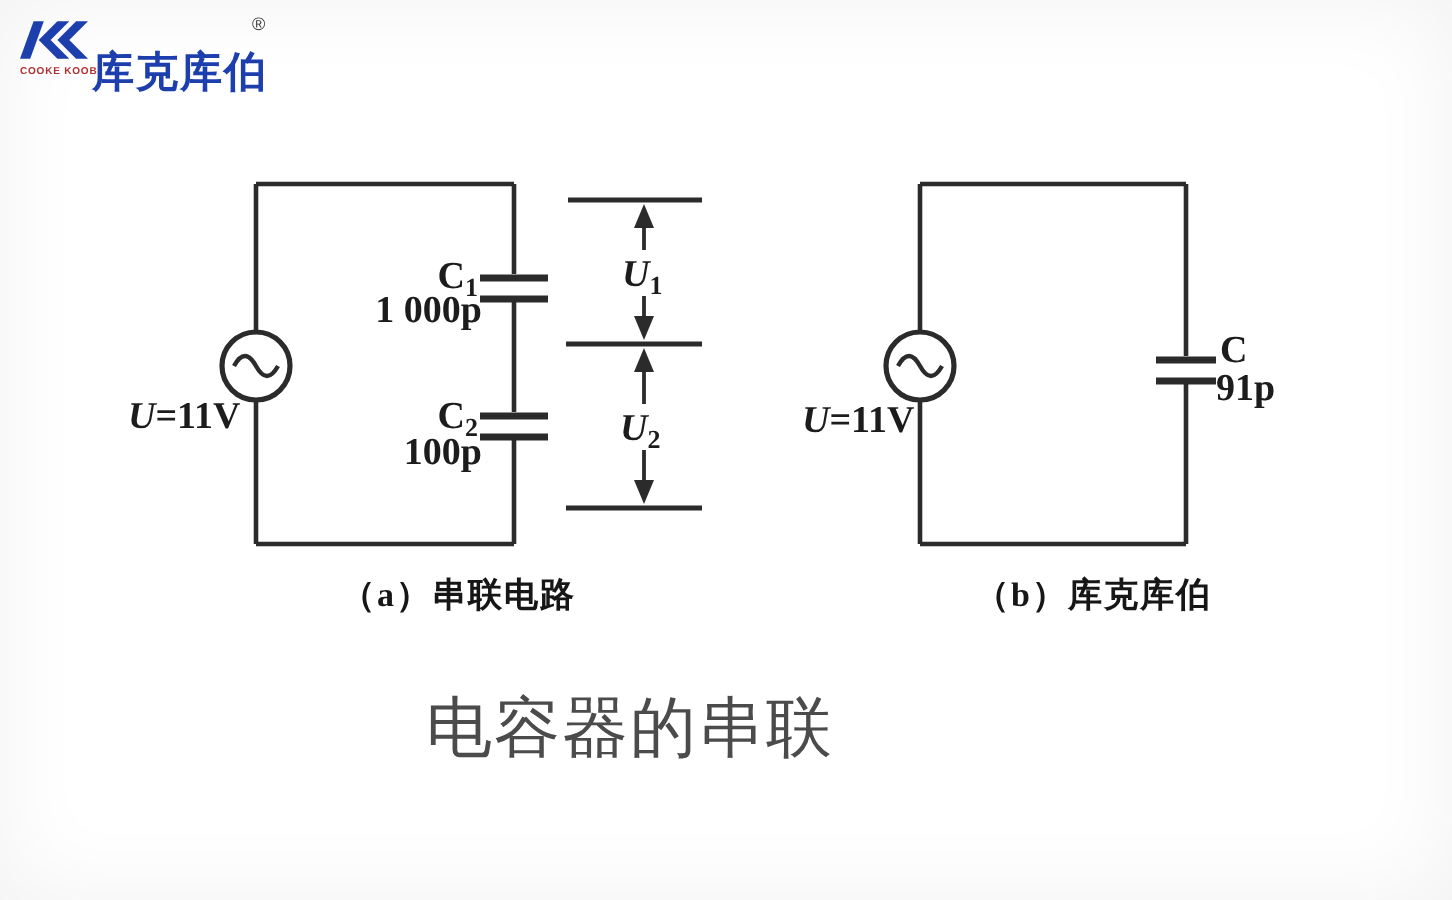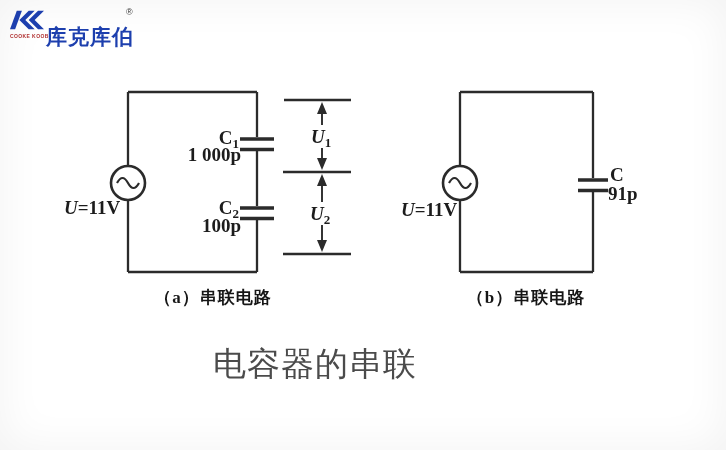--- a/index.html
+++ b/index.html
@@ -31,21 +31,21 @@
   .diagram{position:absolute;left:0;top:0;width:726px;height:450px;}
   .diagram text{
     font-family:"Liberation Serif", serif;
     fill:#1c1c1c;
   }
   
   .caption{
     position:absolute;top:286px;
     font-size:17px;font-weight:700;color:#161616;
     font-family:"Liberation Serif", serif;
-    text-align:center;white-space:nowrap;letter-spacing:1px;
+    text-align:right;white-space:nowrap;letter-spacing:1px;
   }
   .caption-a{left:138px;width:150px;}
   .caption-b{left:446px;width:160px;}
   .main-title{
     position:absolute;left:213px;top:344px;width:230px;
     font-size:33px;line-height:40px;color:#4b4b4b;
     text-align:left;letter-spacing:1px;white-space:nowrap;
     font-weight:500;
   }
 </style>
@@ -115,17 +115,17 @@
       <circle cx="460" cy="183" r="17" stroke-width="2.6" fill="#ffffff"></circle>
       <path stroke-width="2.2" d="M449 183 q5.5 -10 11 0 q5.5 10 11 0"></path>
     </g>
 
     <text x="401" y="216" font-size="19" font-weight="600"><tspan font-style="italic">U</tspan><tspan>=11V</tspan></text>
     <text x="610" y="181" font-size="19" font-weight="600">C</text>
     <text x="608" y="200" font-size="19" font-weight="600">91p</text>
   </svg>
 
   <div class="caption caption-a">（a）串联电路</div>
-  <div class="caption caption-b">（b）串联电路</div>
+  <div class="caption caption-b">（b）库克库伯</div>
 
   <div class="main-title">电容器的串联</div>
 
 </div>
 
 </body></html>

